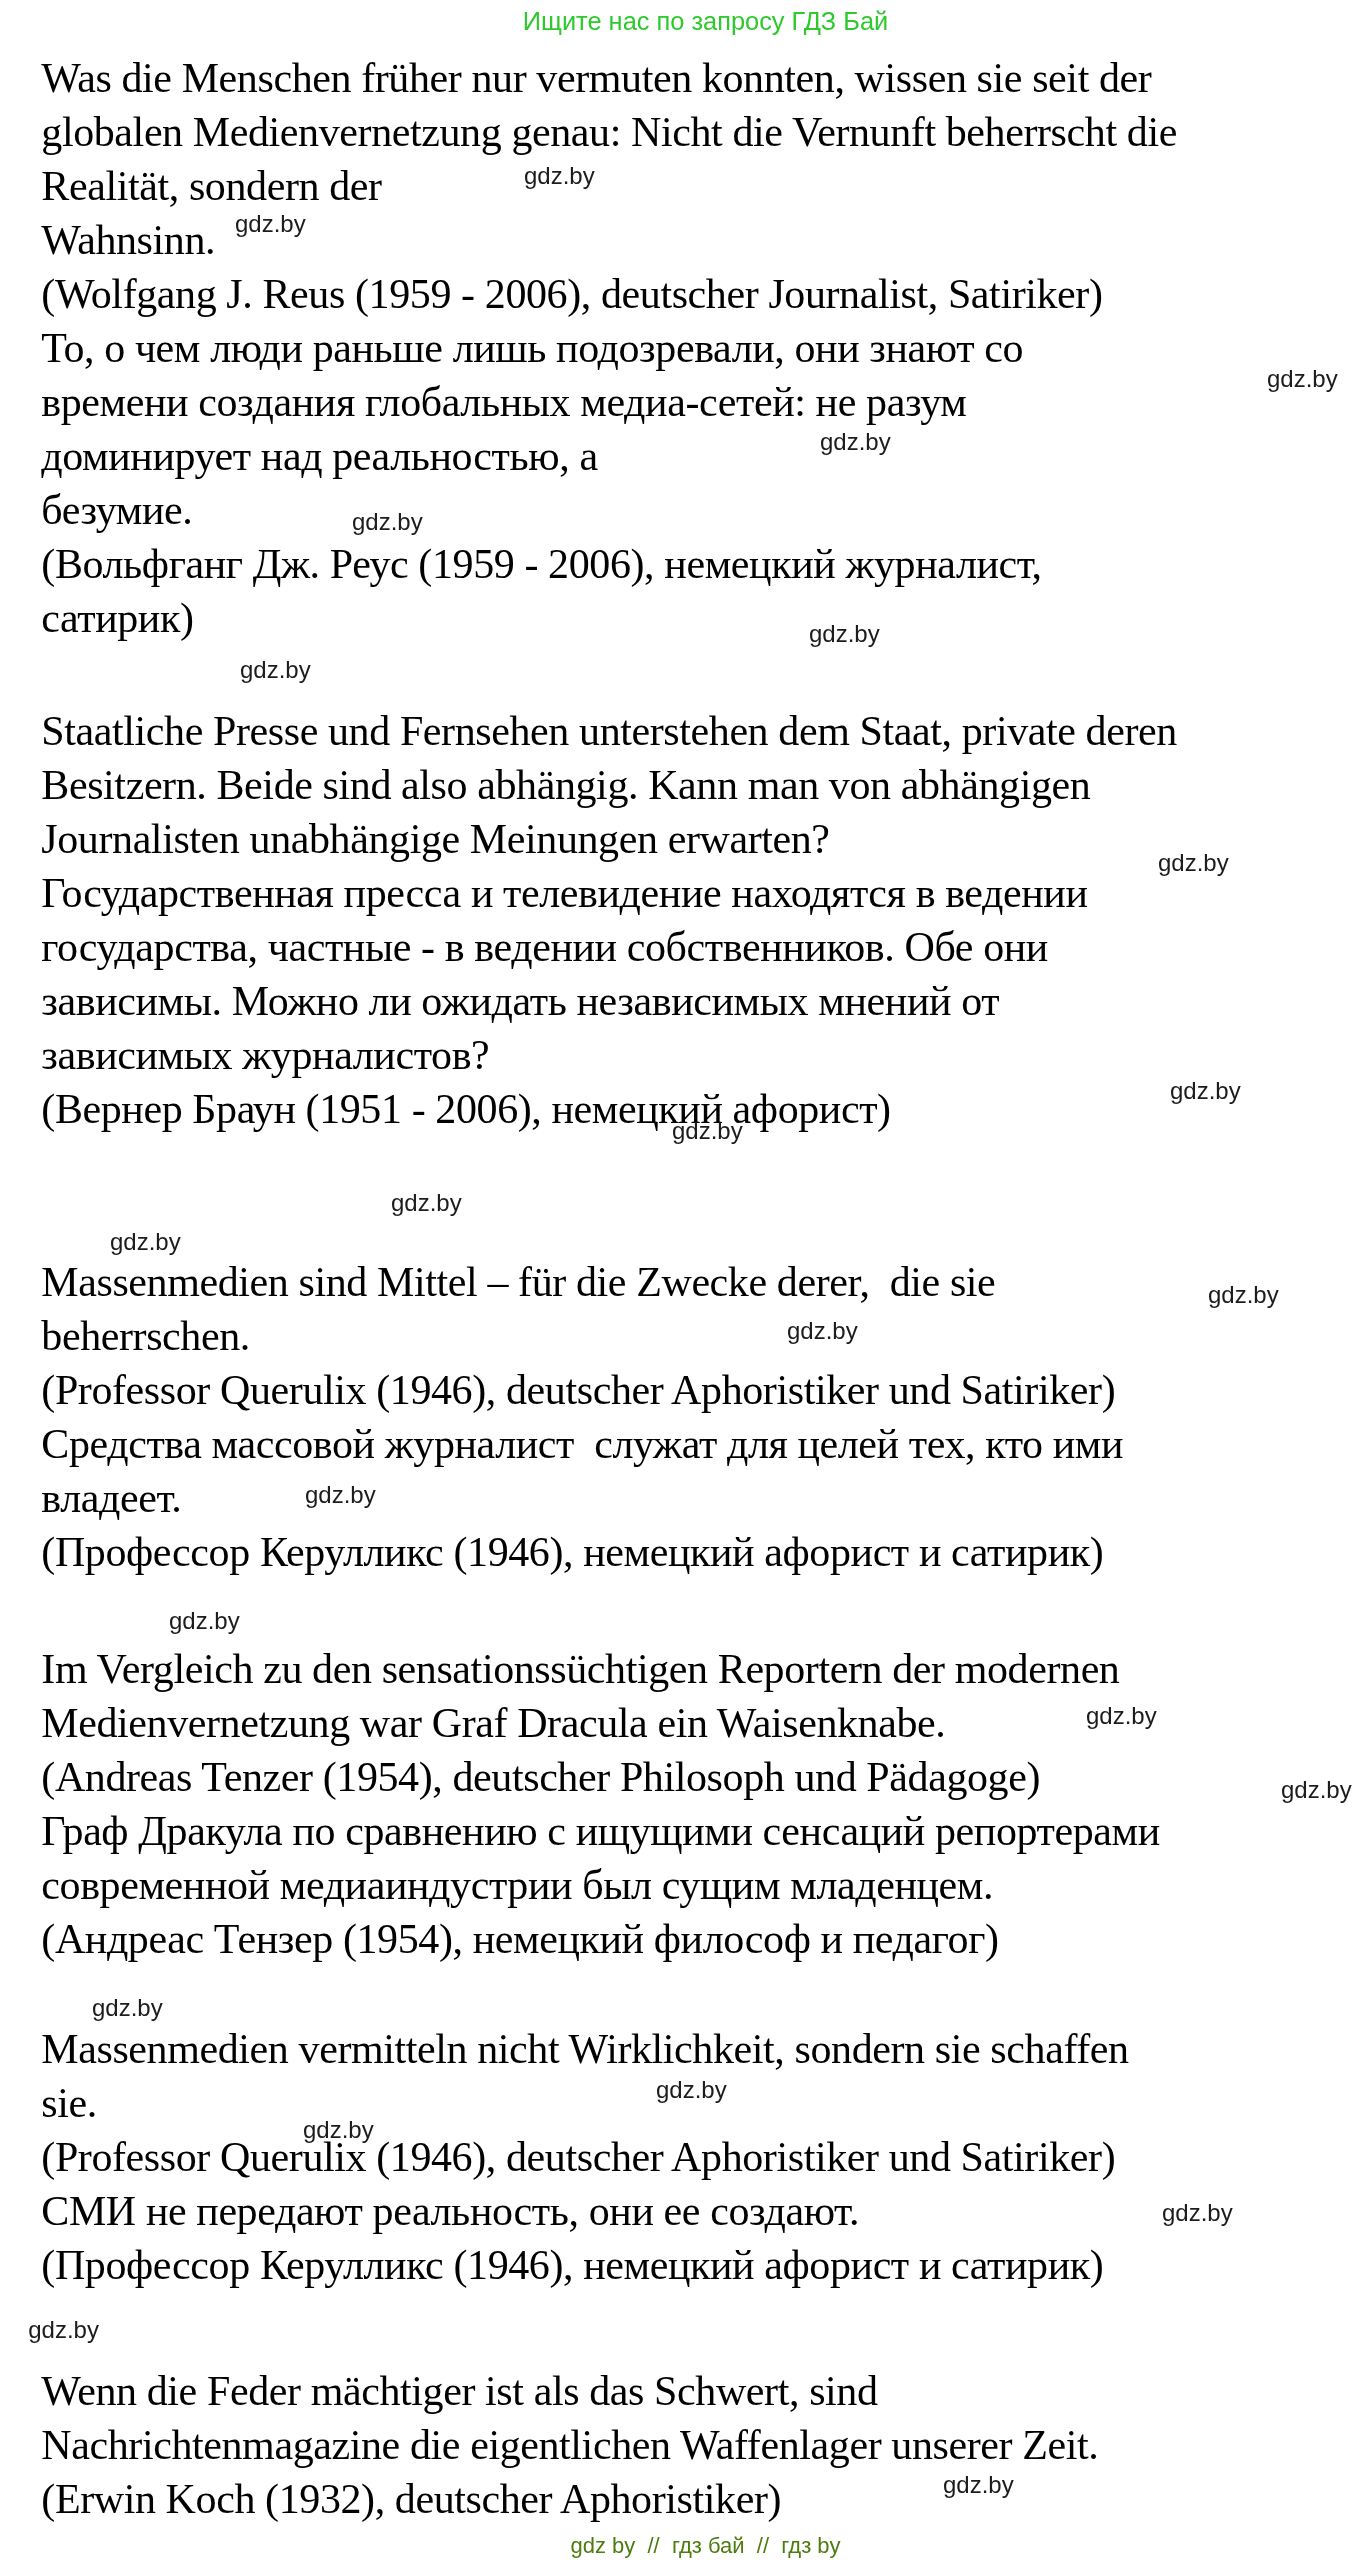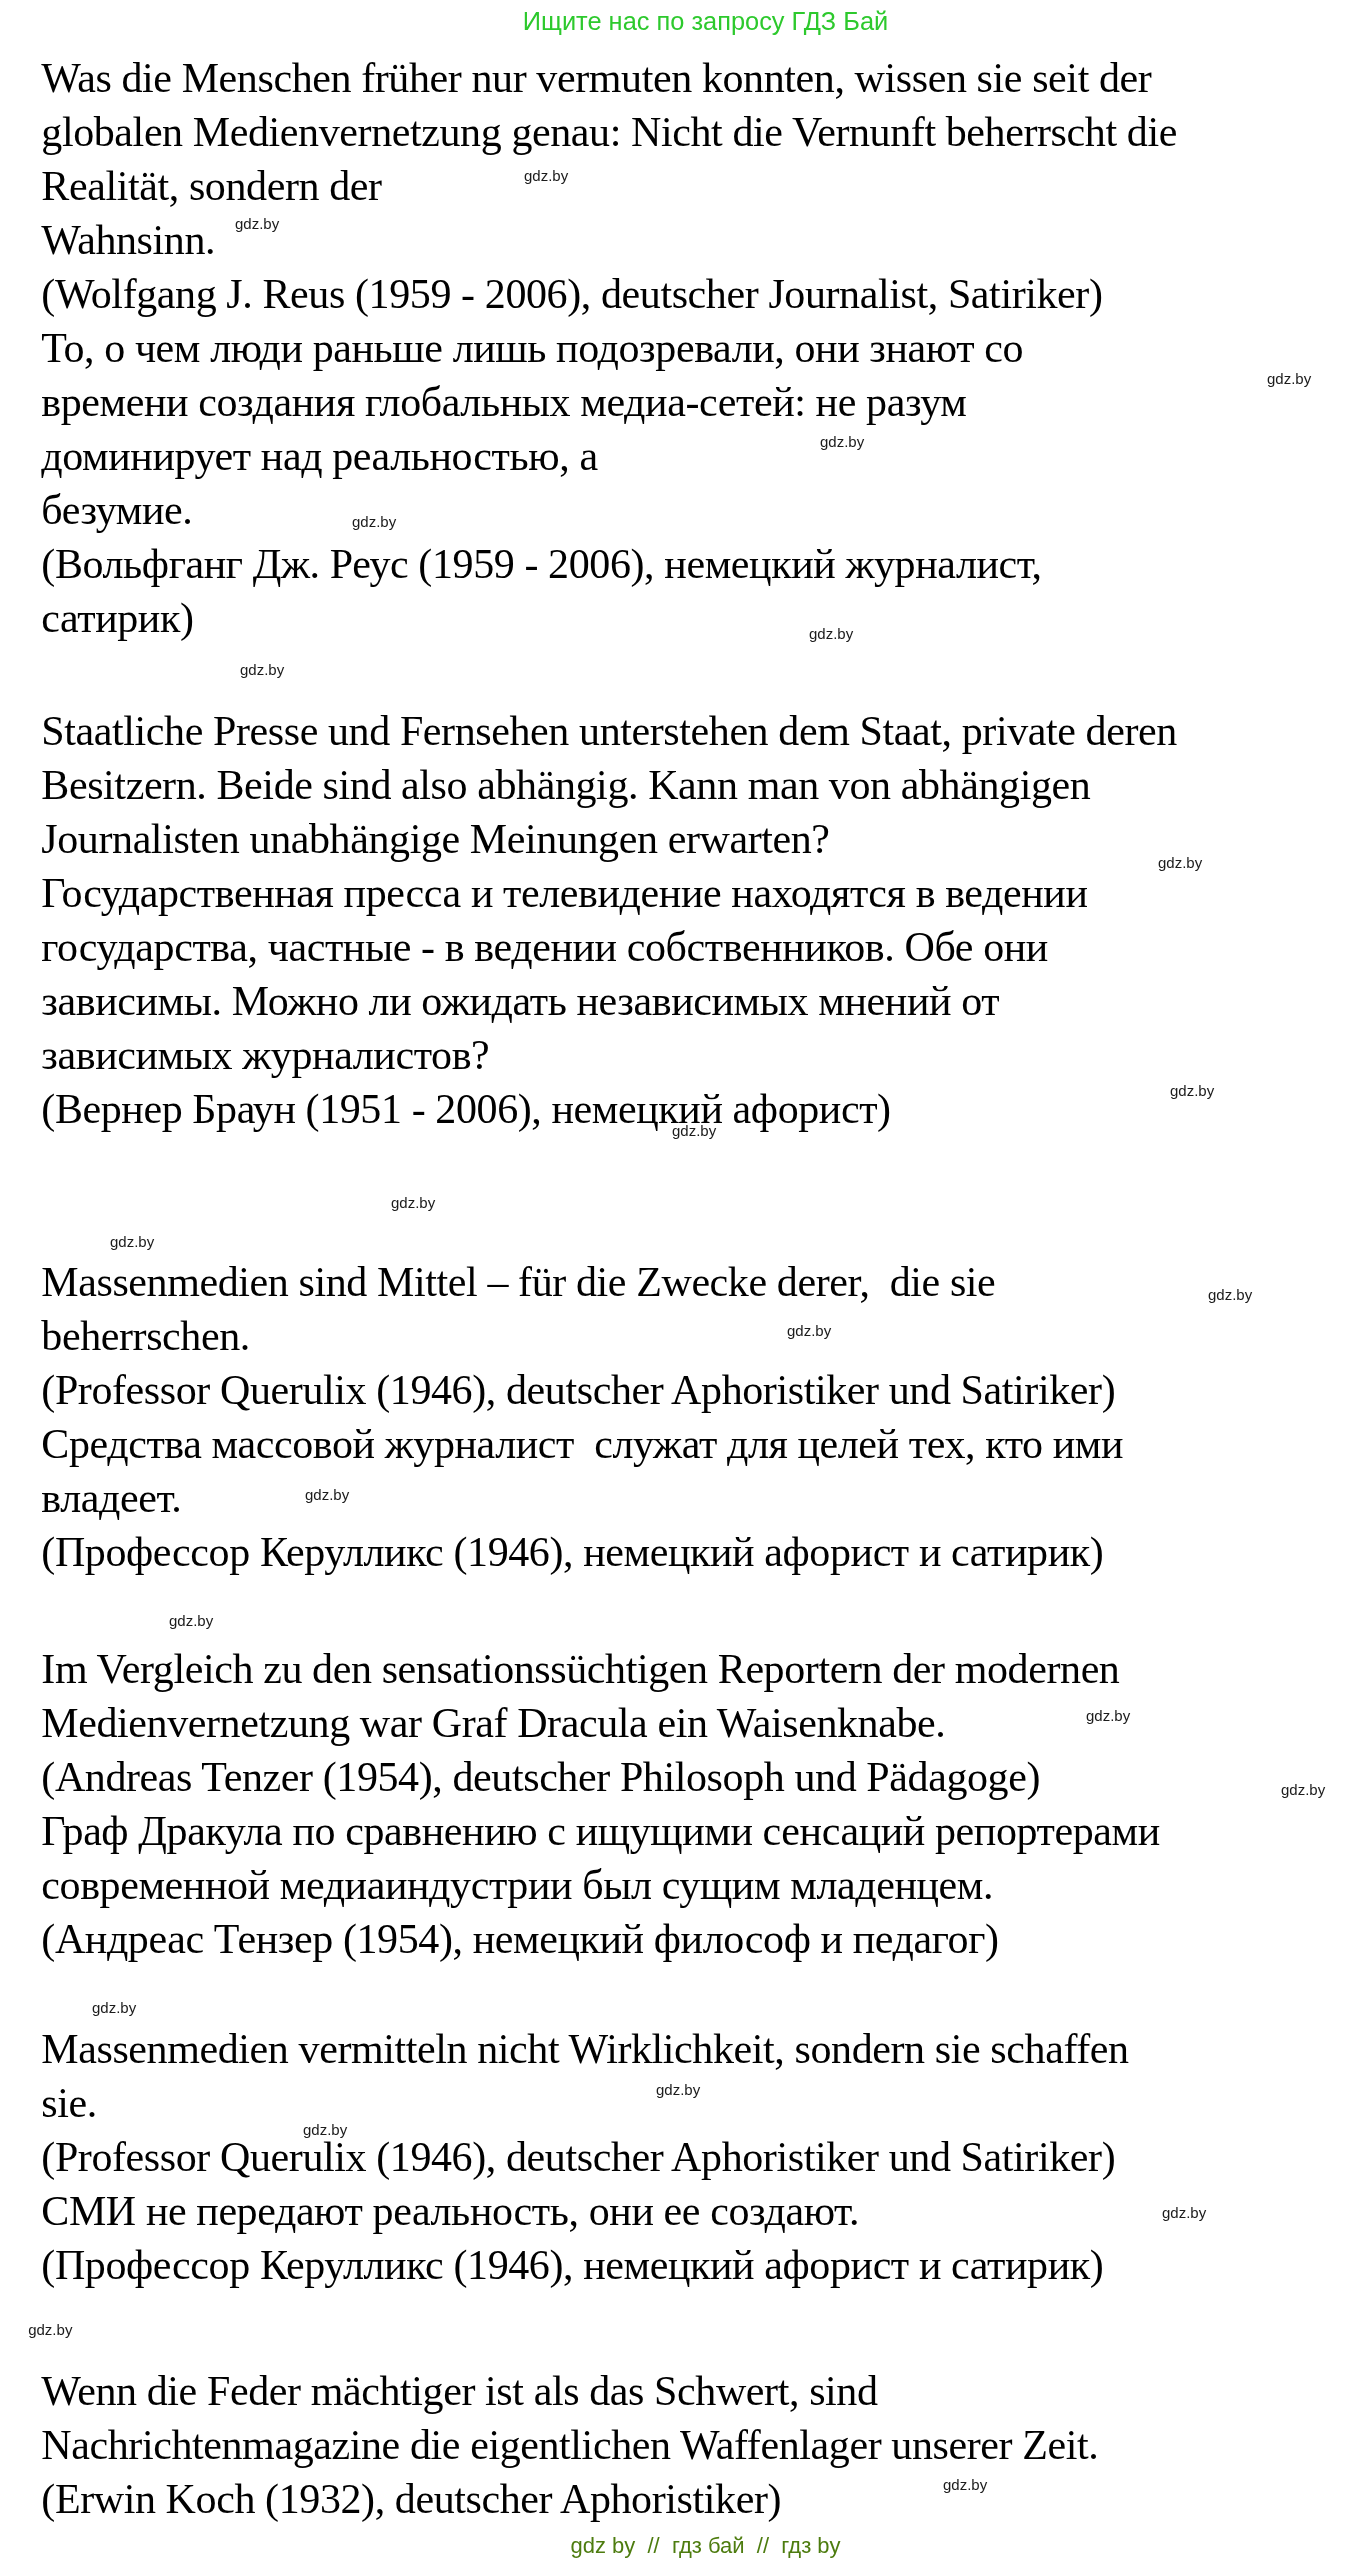--- a/index.html
+++ b/index.html
@@ -34,21 +34,21 @@
   .line {
     font-size: 42px;
     line-height: 54px;
     color: #000000;
     white-space: pre;
     letter-spacing: -0.4px;
   }
   .wm {
     position: absolute;
     font-family: "Liberation Sans", sans-serif;
-    font-size: 15px;
+    font-size: 24px;
     line-height: 23px;
     color: #1c1c1c;
     white-space: pre;
   }
   .footer {
     position: absolute;
     top: 2534px;
     left: 0;
     width: 100%;
     text-align: center;

